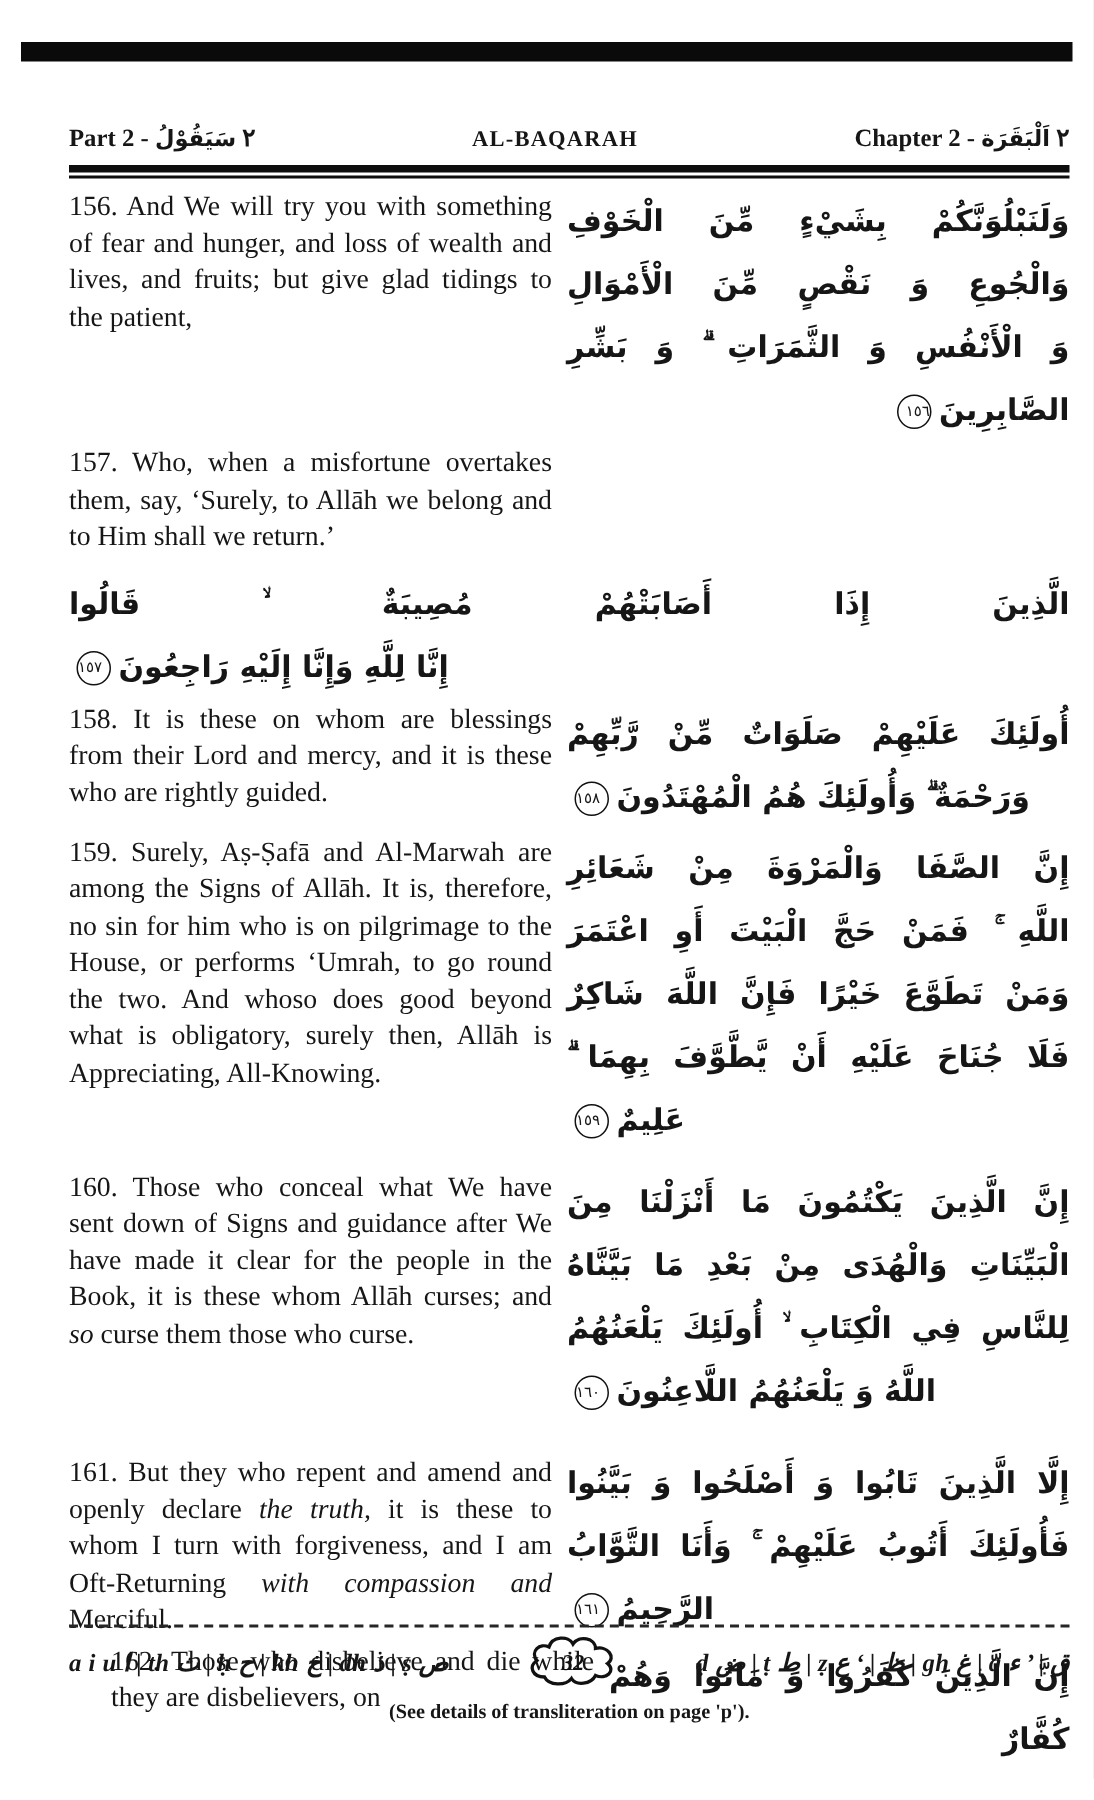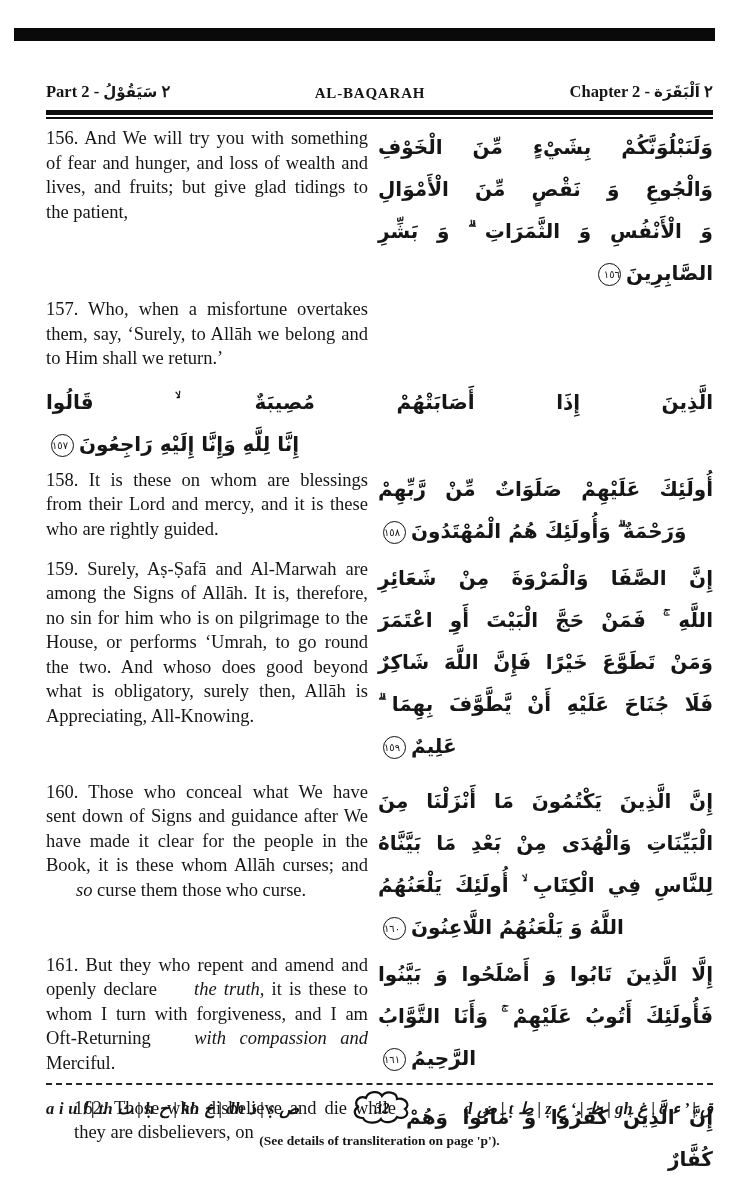--- a/index.html
+++ b/index.html
@@ -10,32 +10,32 @@
           justify-content:space-between;align-items:flex-end;font-weight:bold;}
   .h-side{font-size:16.5px;white-space:nowrap;}
   .h-ar{font-family:"DejaVu Sans", sans-serif;font-size:15px;font-weight:bold;}
   .h-center{font-size:15px;letter-spacing:0.8px;}
   .rule{position:absolute;left:46px;right:16px;top:110px;}
   .rule-thick{height:4.5px;background:#0d0d0d;}
   .rule-thin{height:2px;background:#0d0d0d;margin-top:2.5px;}
   .content{position:absolute;left:46px;right:16px;top:126px;}
   .row{display:flex;gap:10px;margin-bottom:3px;}
   .en-col{width:322px;font-size:18.5px;line-height:24.5px;text-align:justify;}
-  .en-col .it{font-style:italic;margin-left:30px;}
+  .en-col .it{font-style:italic;}
   .ar-col{flex:1;direction:rtl;font-family:"DejaVu Sans", sans-serif;
           font-size:20px;font-weight:bold;line-height:42px;}
   .ar-line{min-height:42px;}
   .ar-line.j{text-align:justify;text-align-last:justify;}
   .ar-line.left{text-align:left;text-align-last:left;}
   .ar-line.right{text-align:right;text-align-last:right;}
   .marker{display:inline-block;width:21px;height:21px;border:1.6px solid #111;
           border-radius:50%;font-size:10px;line-height:21px;text-align:center;
           font-weight:normal;vertical-align:middle;margin:0 5px;direction:rtl;}
   .r0{min-height:168px;} .r1{min-height:100px;flex-direction:column;} .r2{min-height:86px;}
-  .r3{min-height:220px;} .r4{min-height:170px;} .r5{min-height:140px;}
+  .r3{min-height:220px;} .r4{min-height:170px;} .r5{min-height:140px;align-items:flex-end;}
   .r6{min-height:48px;margin-left:28px;}
   .footer{position:absolute;left:46px;right:16px;top:1083px;}
   .dashed{border-top:2.5px dashed #262626;height:0;}
   .translit{display:flex;justify-content:space-between;align-items:center;
             margin-top:1px;font-size:16.5px;font-style:italic;font-weight:bold;
             white-space:nowrap;}
   .translit .seg{letter-spacing:0.3px;}
   .cloud{flex:0 0 auto;margin:0 6px;position:relative;top:2px;}
   .note{text-align:center;font-size:13.5px;font-weight:bold;
         margin-top:2px;}

